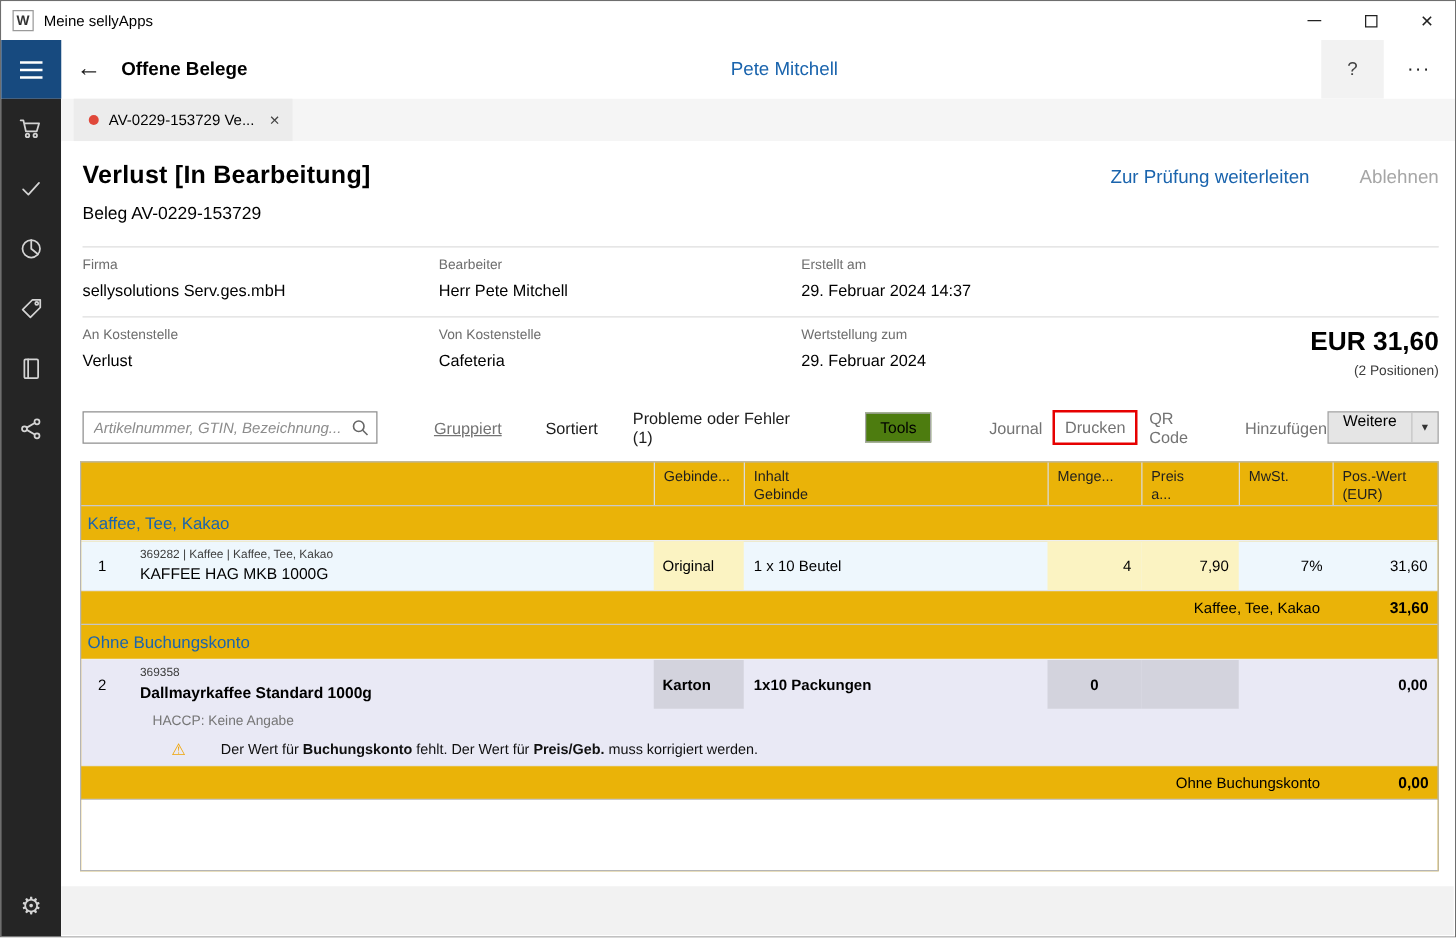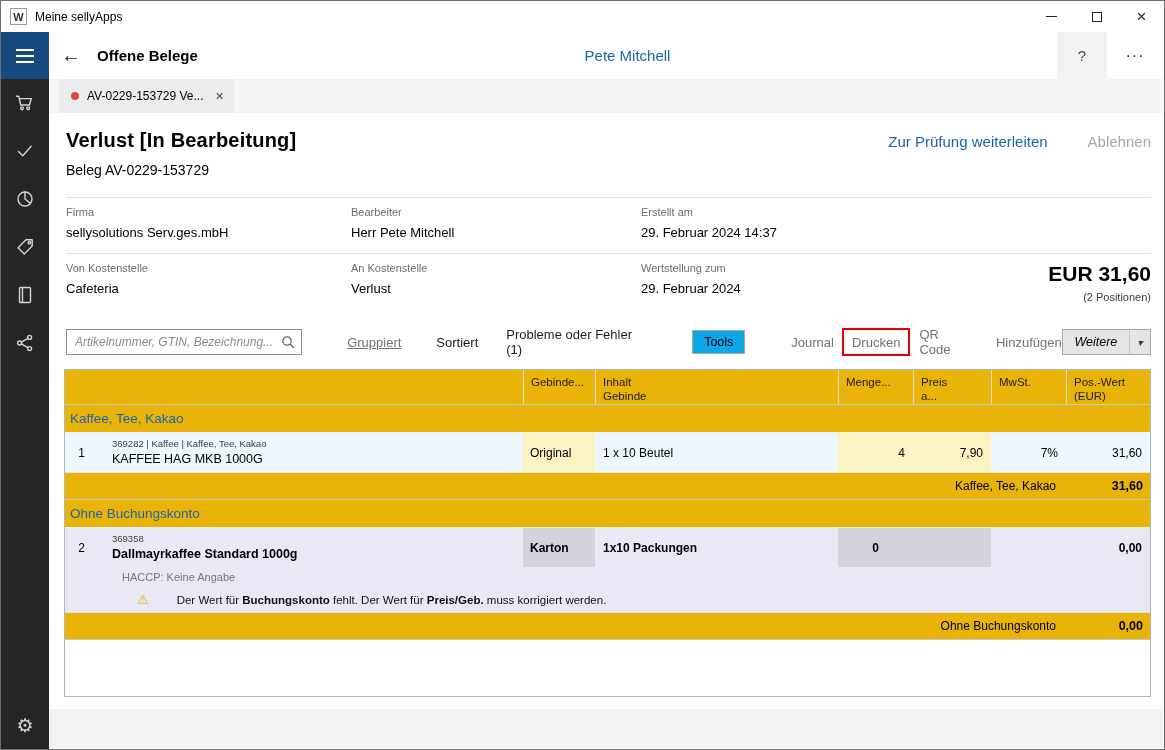--- a/index.html
+++ b/index.html
@@ -69,26 +69,26 @@
   
   .toolbar { margin-top:15px; display:flex; align-items:center; height:28px; }
   .search { width:243px; height:26px; border:1px solid #8f8f8f; display:flex; align-items:center; padding:0 6px 0 8px; background:#fff; }
   .search input { border:none; outline:none; flex:1; font-style:italic; font-size:12px; font-family:inherit; color:#333; background:transparent; }
   .search input::placeholder { color:#8c8c8c; }
   .tb-link { font-size:13px; color:#737373; cursor:pointer; }
   .tb-text { font-size:13px; color:#1c1c1c; cursor:pointer; }
   .gruppiert { margin-left:45px; text-decoration:underline; }
   .sortiert { margin-left:35px; }
   .probleme { margin-left:28px; }
-  .tools-btn { margin-left:45px; padding:4px 11px; font-size:12.5px; background:#0ea5e9; border:1px solid #a6a6a6; cursor:pointer; }
+  .tools-btn { margin-left:45px; padding:4px 11px; font-size:12.5px; background:#4d7c0f; border:1px solid #a6a6a6; cursor:pointer; }
   .journal { margin-left:46px; }
   .drucken-box { margin-left:8px; border:2px solid #e60000; padding:3px 8px; }
   .qr { margin-left:9px; }
   .hinzu { margin-left:24px; }
-  .weitere-btn { margin-left:auto; width:92px; height:26px; background:#e5e5e5; border:1px solid #a6a6a6; display:flex; align-items:center; cursor:pointer;font-style:italic; }
+  .weitere-btn { margin-left:auto; width:92px; height:26px; background:#e5e5e5; border:1px solid #a6a6a6; display:flex; cursor:pointer; }
   .weitere-label { flex:1; text-align:center; font-size:12.5px; }
   .weitere-chev { width:21px; height:100%; display:flex; align-items:center; justify-content:center; font-size:10px; color:#333; border-left:1px solid #c4c4c4; }
 
   
   .table { margin-top:13px; margin-left:-2px; width:calc(100% + 2px); height:328px; border:1px solid #b5b5b5;
            background:#eab308; display:flex; flex-direction:column; }
   .tr { display:grid; grid-template-columns:25px 1fr 72px 243px 75px 78px 75px 84px; }
   .th-row { height:35px; border-bottom:1px solid #c9c9c9; font-size:11.5px; color:#1f1f1f; }
   .th { padding:5px 4px 0 7px; line-height:1.25; }
   .th.bl { border-left:1px solid #dadada; }
@@ -232,26 +232,26 @@
         <div>
           <div class="fl">Erstellt am</div>
           <div class="fv">29. Februar 2024 14:37</div>
         </div>
       </div>
 
       <hr class="sep">
 
       <div class="fields2">
         <div>
+          <div class="fl">An Kostenstelle</div>
+          <div class="fv">Verlust</div>
+        </div>
+        <div>
           <div class="fl">Von Kostenstelle</div>
           <div class="fv">Cafeteria</div>
-        </div>
-        <div>
-          <div class="fl">An Kostenstelle</div>
-          <div class="fv">Verlust</div>
         </div>
         <div>
           <div class="fl">Wertstellung zum</div>
           <div class="fv">29. Februar 2024</div>
         </div>
         <div class="total-cell">
           <div class="total-amt">EUR 31,60</div>
           <div class="total-pos">(2 Positionen)</div>
         </div>
       </div>

